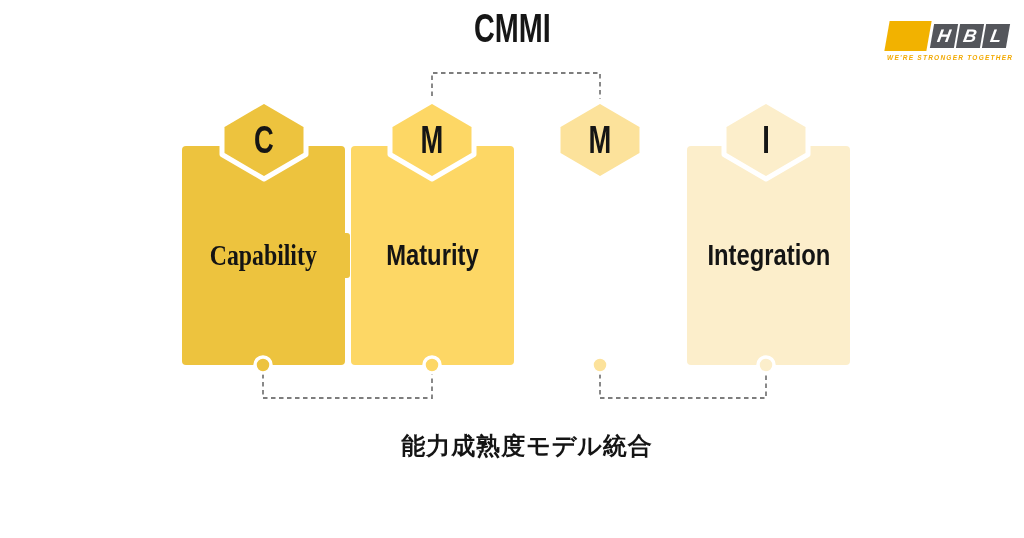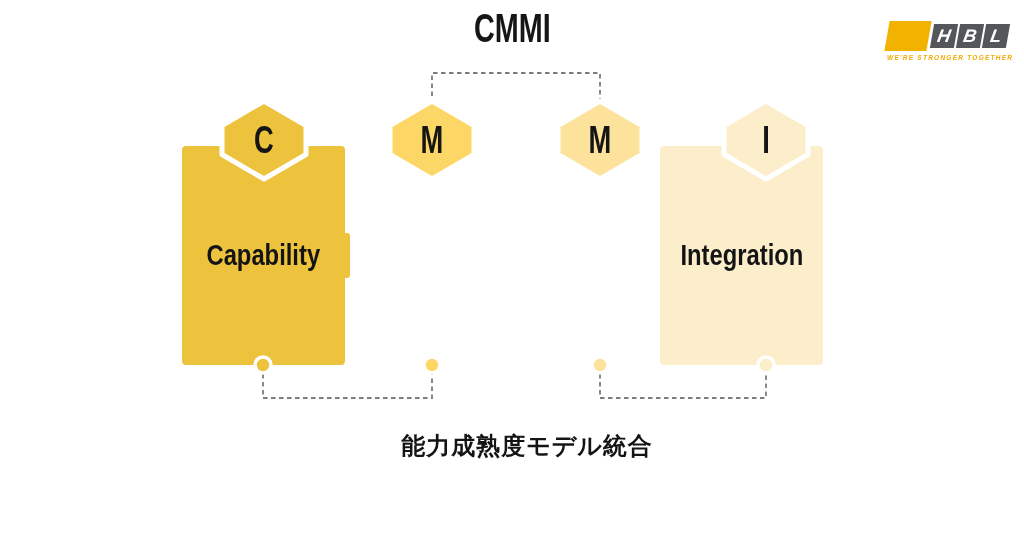--- a/index.html
+++ b/index.html
@@ -80,24 +80,27 @@
       <div class="tile tile-gray" style="background-color: rgb(84, 86, 91);">
         <span>B</span>
       </div>
       <div class="tile tile-gray" style="background-color: rgb(84, 86, 91);">
         <span>L</span>
       </div>
     </div>
     <div class="tagline" style="color: rgb(242, 169, 0);">WE'RE STRONGER TOGETHER</div>
   </div>
 
-  <div class="card" style="left: 182px; width: 163px; background-color: rgb(237, 195, 62);">
+  <div class="card" style="left: 182px; width: 163px; background-color: rgb(237, 195, 62); font-family: Liberation Serif, serif;">
     <span class="card-label">Capability</span>
   </div>
-  <div class="card" style="left: 660px; width: 163px; background-color: rgb(252, 238, 203);">
+  <div class="card" style="left: 350.5px; width: 163px; background-color: rgb(253, 215, 101);">
+    <span class="card-label">Maturity</span>
+  </div>
+  <div class="card" style="left: 687px; width: 163px; background-color: rgb(252, 238, 203);">
     <span class="card-label">Integration</span>
   </div>
 
   <div class="card-tab" style="background-color: rgb(237, 195, 62);"></div>
 
   <svg class="overlay" width="1024" height="538" viewBox="0 0 1024 538">
     <polyline points="432,104 432,73 600,73 600,104" fill="none" stroke-width="1.8" stroke-dasharray="4.5 3.5" stroke="#7D7D7D"></polyline>
     <polyline points="263,374 263,398 432,398 432,374" fill="none" stroke-width="1.8" stroke-dasharray="4.5 3.5" stroke="#7D7D7D"></polyline>
     <polyline points="600,374 600,398 766,398 766,374" fill="none" stroke-width="1.8" stroke-dasharray="4.5 3.5" stroke="#7D7D7D"></polyline>
     <circle cx="263" cy="365" r="8" stroke="#ffffff" stroke-width="3.5" fill="#EDC33E"></circle>

